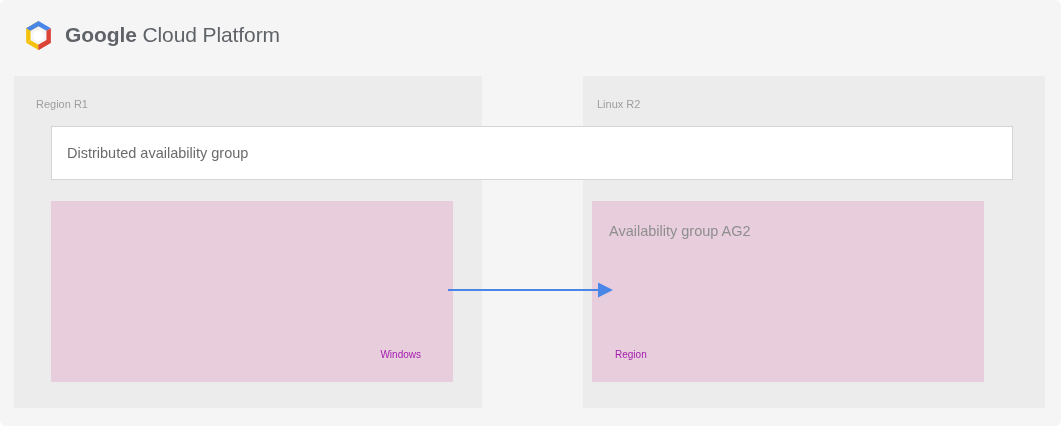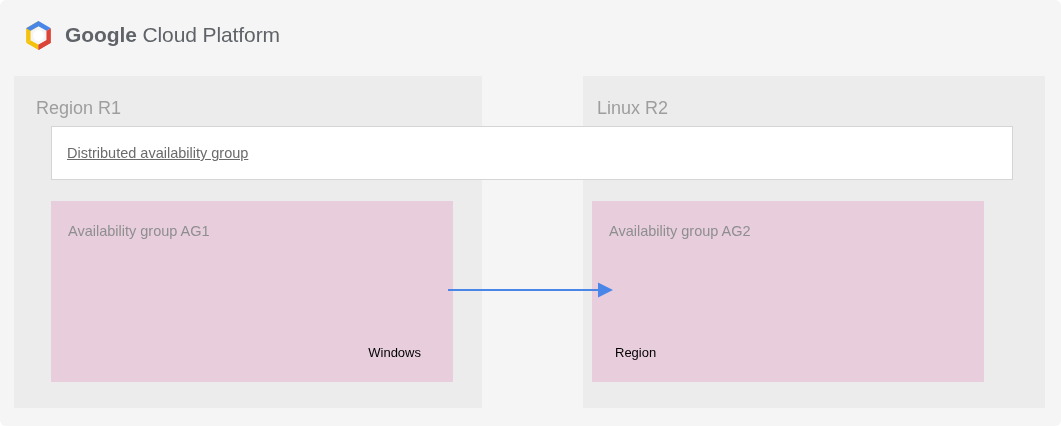--- a/index.html
+++ b/index.html
@@ -50,21 +50,21 @@
     position: absolute;
     background: #ececec;
     top: 76px;
     height: 332px;
   }
   #region-r1 { left: 14px; width: 468px; }
   #region-r2 { left: 583px; width: 462px; }
   .region-label {
     position: absolute;
     top: 22px;
-    font-size: 18px;
+    font-size: 11px;
     color: #9e9e9e;
     white-space: nowrap;
   }
   #region-r1 .region-label { left: 22px; }
   #region-r2 .region-label { left: 14px; }
 
   
   #dag-box {
     position: absolute;
     left: 51px;
@@ -76,21 +76,20 @@
     box-sizing: border-box;
   }
   #dag-label {
     position: absolute;
     left: 15px;
     top: 50%;
     transform: translateY(-50%);
     font-size: 14.5px;
     color: #6b6b6b;
     white-space: nowrap;
-    text-decoration: underline;
   }
 
   
   .ag-box {
     position: absolute;
     top: 201px;
     height: 181px;
     background: #e8cedd;
   }
   #ag-box-1 { left: 51px; width: 402px; }
@@ -99,22 +98,22 @@
     position: absolute;
     left: 17px;
     top: 22px;
     font-size: 14.5px;
     color: #8e8e8e;
     white-space: nowrap;
   }
   .ag-os {
     position: absolute;
     bottom: 22px;
-    font-size: 13px;
-    color: #000000;
+    font-size: 10px;
+    color: #a21caf;
     white-space: nowrap;
   }
   #ag-os-1 { right: 32px; }
   #ag-os-2 { left: 23px; }
 
   
   #replication-arrow {
     position: absolute;
     left: 448px;
     top: 278px;
@@ -152,21 +151,20 @@
 
   <div class="region" id="region-r2">
     <div class="region-label">Linux R2</div>
   </div>
 
   <div id="dag-box">
     <div id="dag-label">Distributed availability group</div>
   </div>
 
   <div class="ag-box" id="ag-box-1">
-    <div class="ag-title">Availability group AG1</div>
     <div class="ag-os" id="ag-os-1">Windows</div>
   </div>
 
   <div class="ag-box" id="ag-box-2">
     <div class="ag-title">Availability group AG2</div>
     <div class="ag-os" id="ag-os-2">Region</div>
   </div>
 
   <svg id="replication-arrow" viewBox="0 0 170 24">
     <line x1="0" y1="12" x2="152" y2="12" stroke="#4a86e8" stroke-width="2.2"></line>

